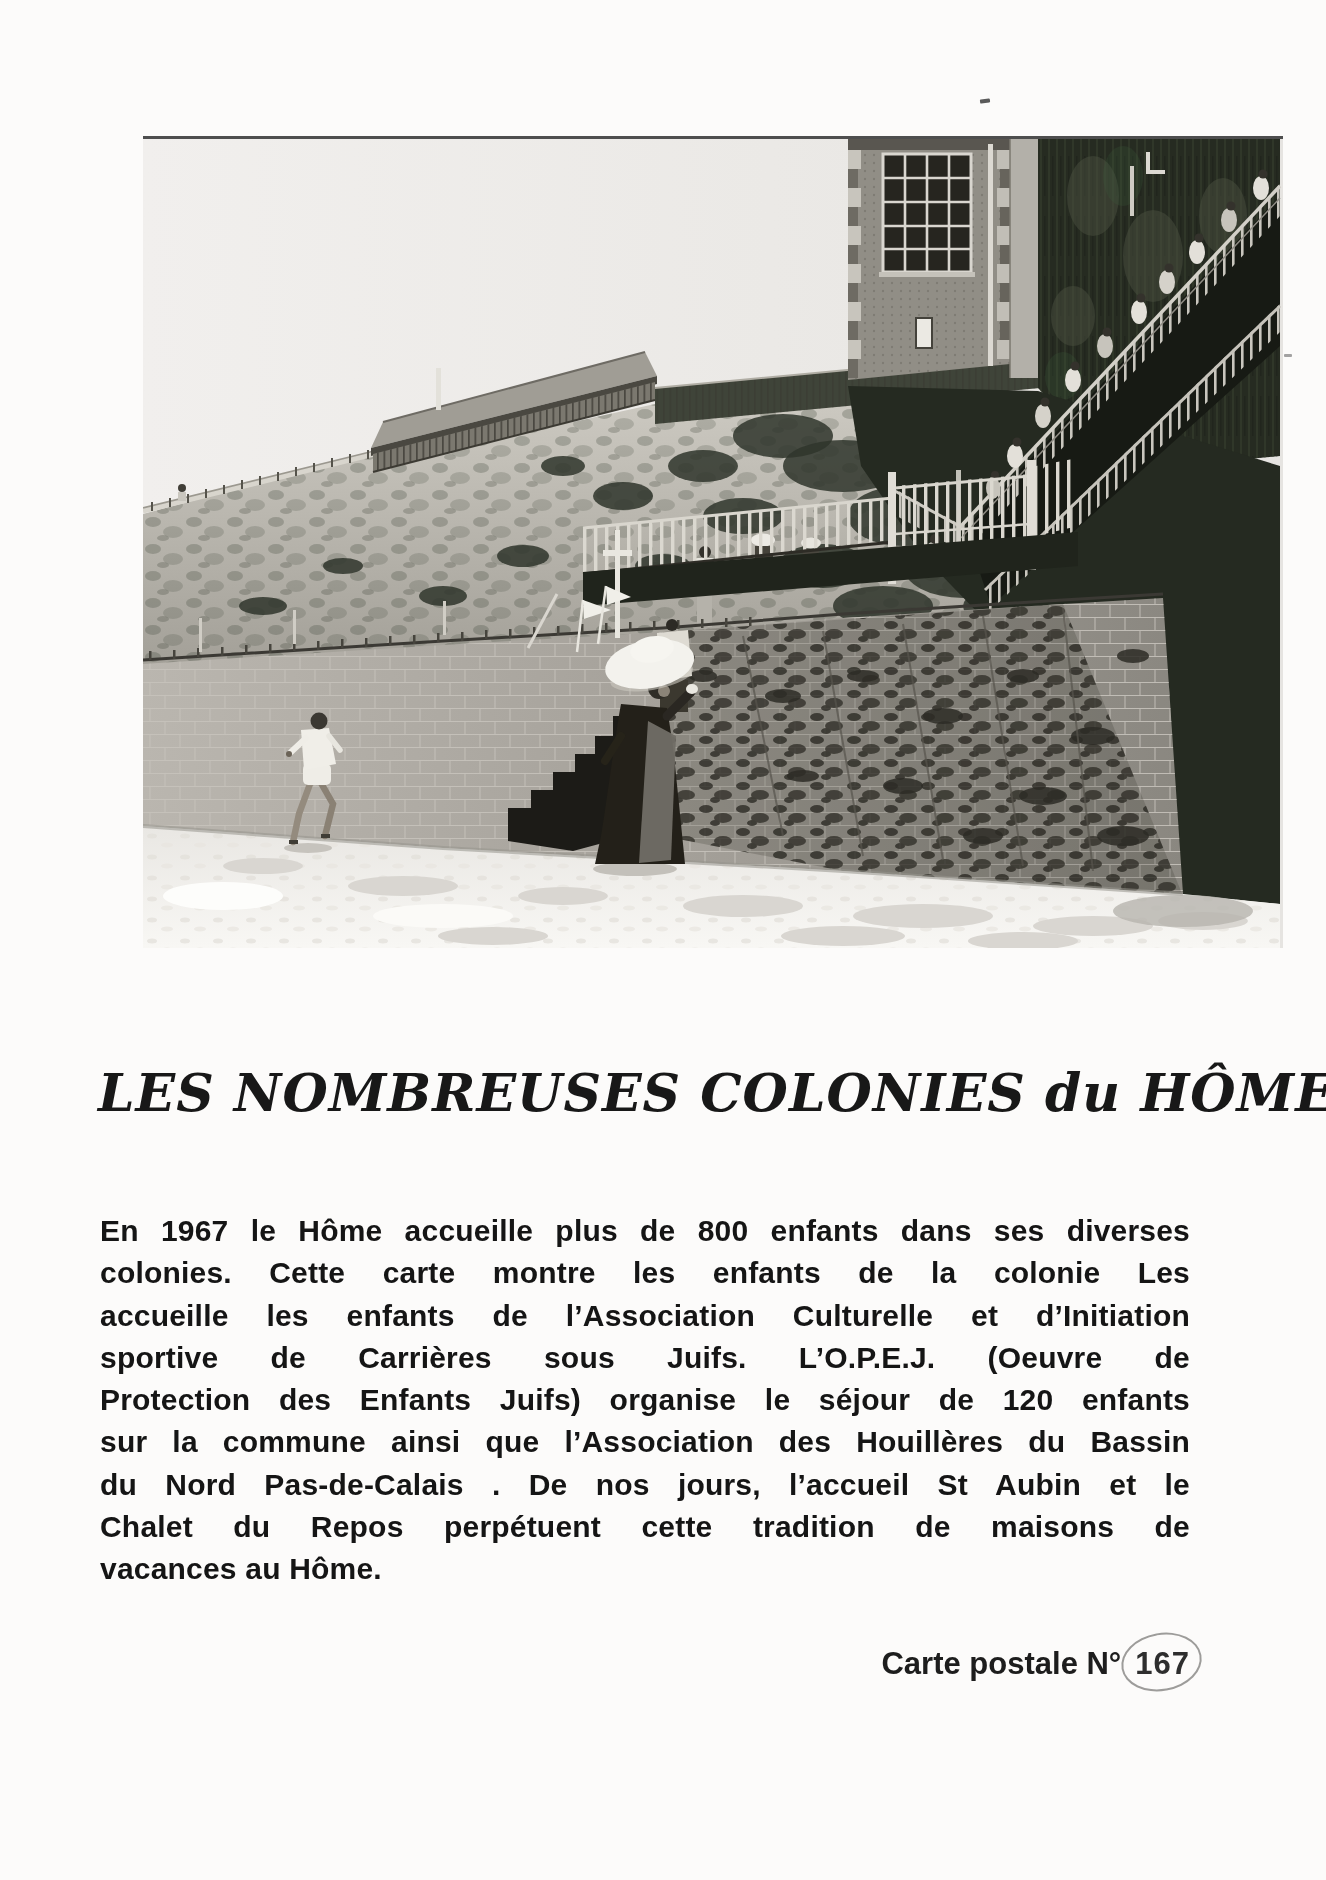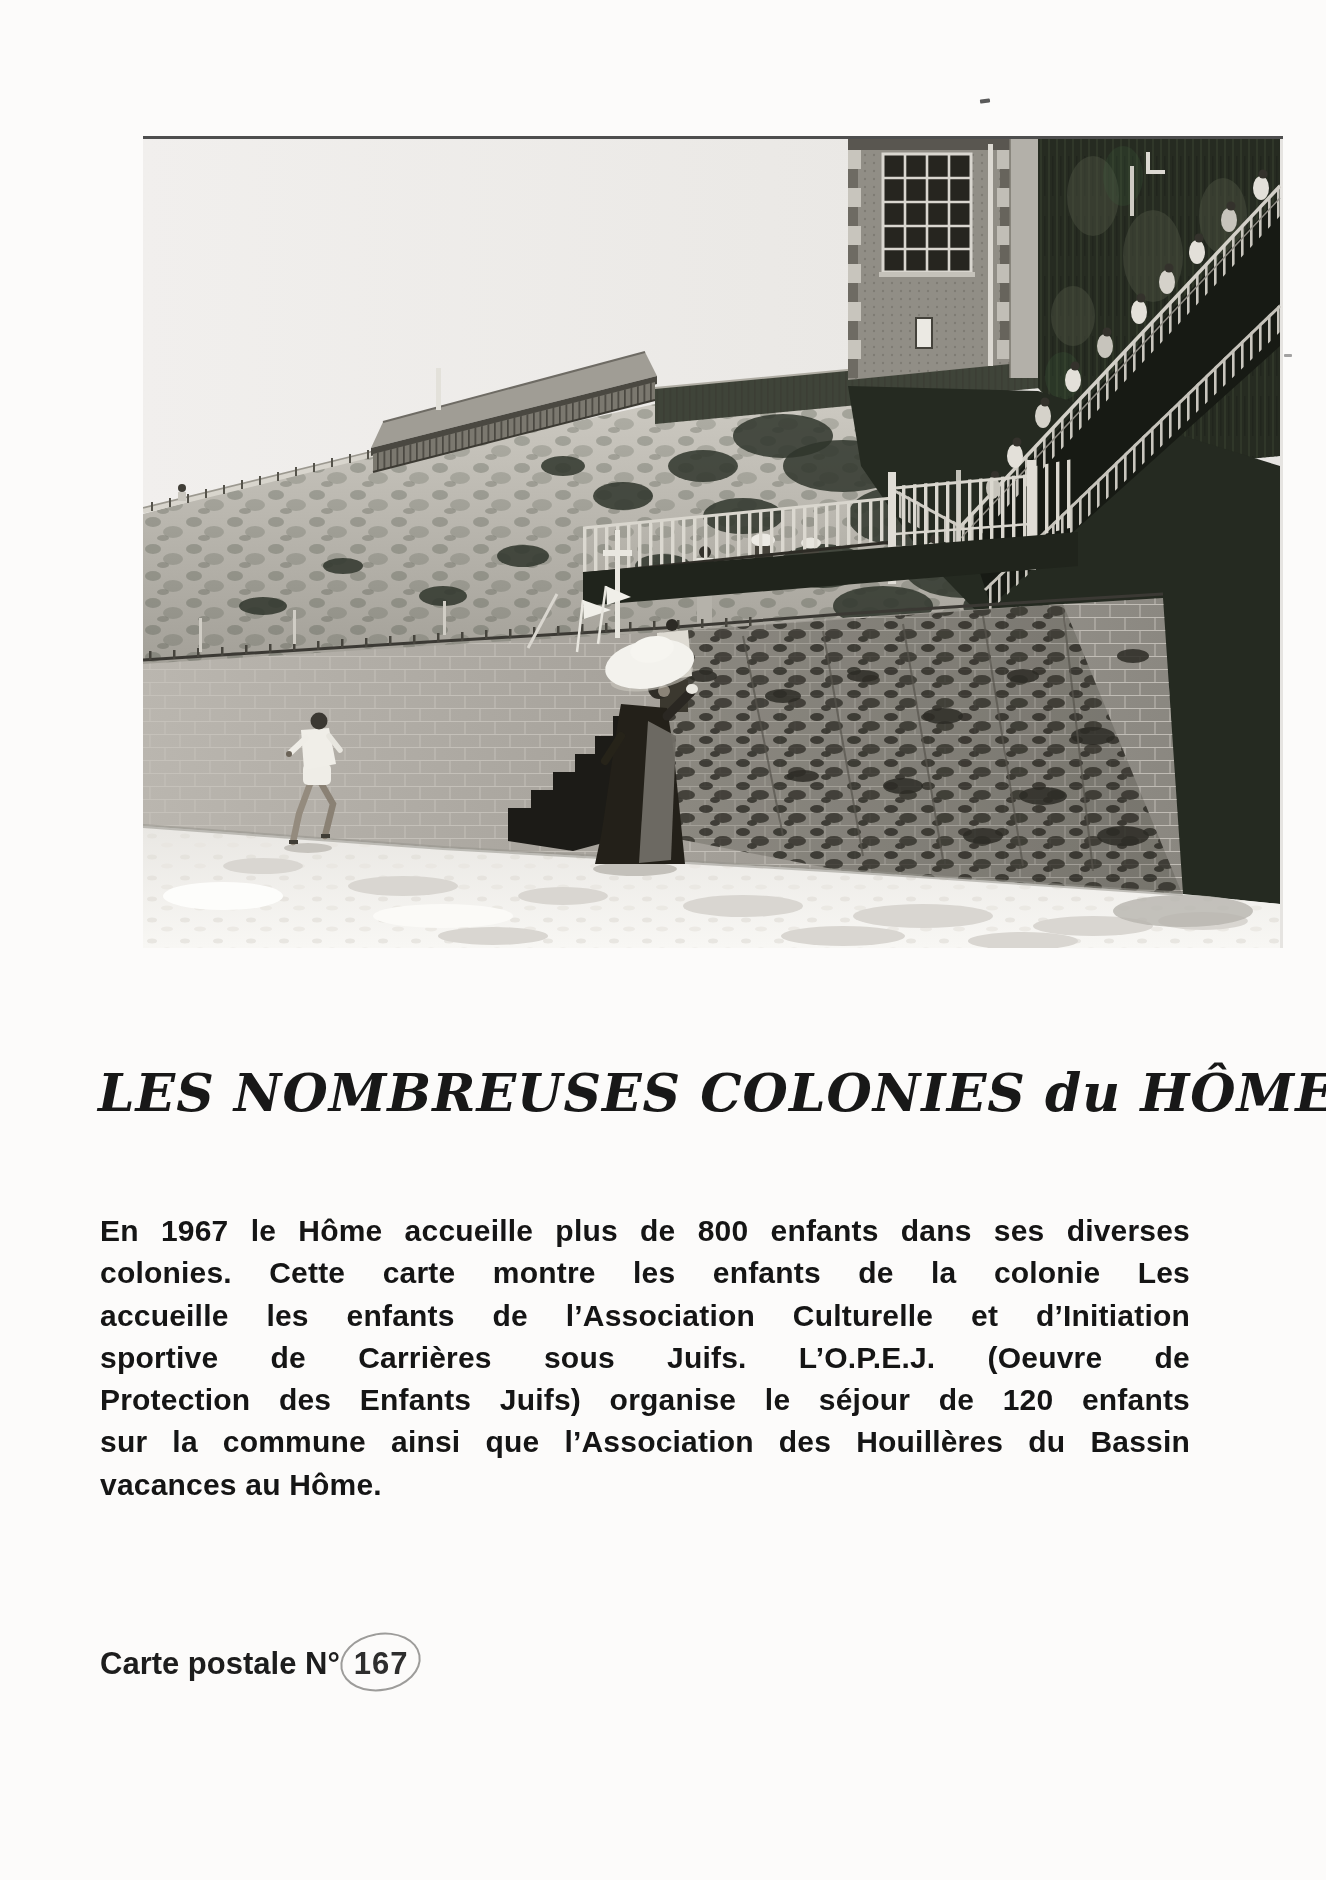--- a/index.html
+++ b/index.html
@@ -28,21 +28,21 @@
     color:#151515;
     letter-spacing:.2px;
     margin-top:28px;
   }
   .bl{height:42.3px;overflow:hidden;text-align:justify;text-align-last:justify;}
   .bl::after{content:"";display:inline-block;width:100%;height:0;}
   .bl-last{text-align-last:left;}
   .bl-last::after{content:none;}
   .caption{
     position:absolute;left:100px;top:1646px;width:1090px;
-    text-align:left;font-size:31px;font-weight:700;color:#1d1d1d;
+    text-align:right;font-size:31px;font-weight:700;color:#1d1d1d;
   }
   .caption .num{
     position:relative;display:inline-block;margin-left:14px;
     color:#2e2e2e;letter-spacing:1px;
   }
   .caption .num::after{
     content:"";position:absolute;left:-14px;right:-12px;top:-13px;bottom:-9px;
     border:2px solid #9d9c9a;border-radius:50%;
     transform:rotate(-10deg);
   }
@@ -453,18 +453,20 @@
 
 <h1 class="title">LES NOMBREUSES COLONIES du HÔME</h1>
 
 <div class="article">
   <div class="bl">En 1967 le Hôme accueille plus de 800 enfants dans ses diverses</div>
   <div class="bl">colonies. Cette carte montre les enfants de la colonie Les</div>
   <div class="bl">accueille les enfants de l’Association Culturelle et d’Initiation</div>
   <div class="bl">sportive de Carrières sous Juifs. L’O.P.E.J. (Oeuvre de</div>
   <div class="bl">Protection des Enfants Juifs) organise le séjour de 120 enfants</div>
   <div class="bl">sur la commune ainsi que l’Association des Houillères du Bassin</div>
+  <div class="bl">du Nord Pas-de-Calais . De nos jours, l’accueil St Aubin et le</div>
+  <div class="bl">Chalet du Repos perpétuent cette tradition de maisons de</div>
   <div class="bl bl-last">vacances au Hôme.</div>
 </div>
 
 <div class="caption">
   <span>Carte postale N°</span><span class="num">167</span>
 </div>
 
 </body></html>

